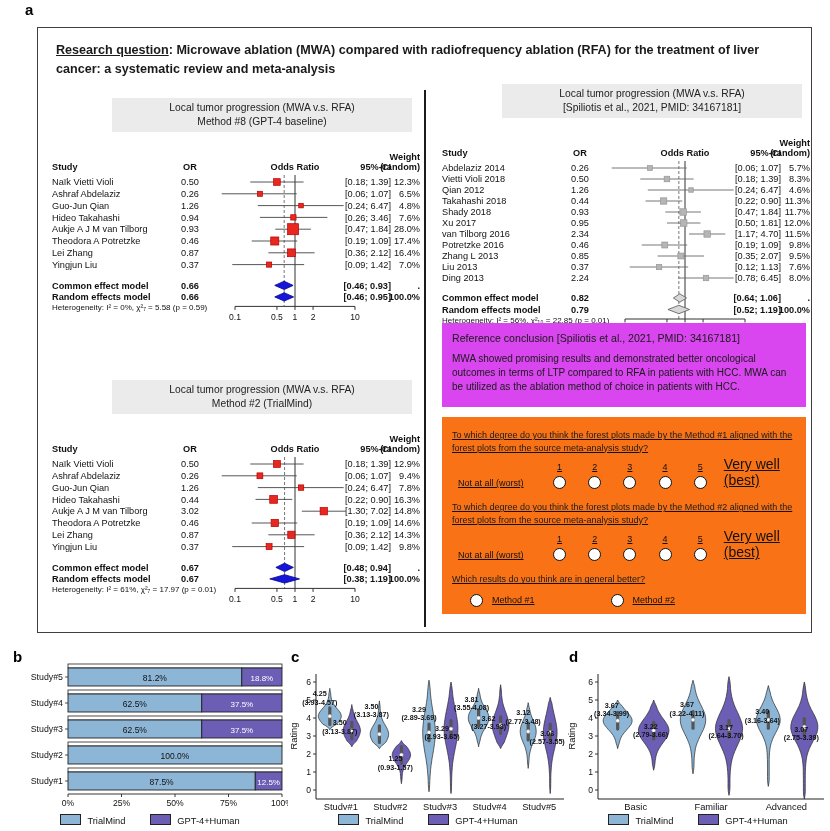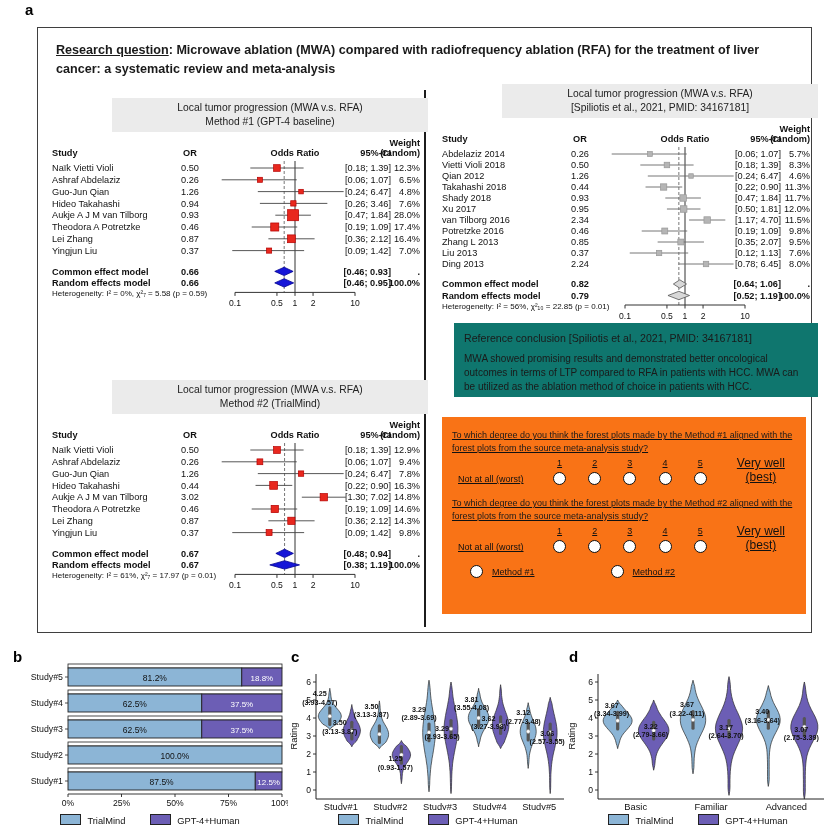--- a/index.html
+++ b/index.html
@@ -4,30 +4,30 @@
 <style>
   html,body{margin:0;padding:0;background:#fff;width:830px;height:831px;overflow:hidden;
     font-family:"Liberation Sans","DejaVu Sans",sans-serif;color:#111;}
   .abs{position:absolute;}
   .panel-label{position:absolute;font-weight:bold;font-size:15px;color:#000;}
   #panelA{position:absolute;left:37px;top:27px;width:773px;height:604px;border:1.7px solid #3f3f3f;background:#fff;}
   .rq{position:absolute;left:18px;top:13px;width:725px;font-size:12.6px;line-height:1.5;color:#1a1a1a;font-weight:bold;}
   .rq .u{text-decoration:underline;}
   .divider{position:absolute;left:386px;top:62px;width:1.5px;height:537px;background:#1c1c1c;}
   .fp{position:absolute;width:376px;}
-  .fp-title{margin:0 0 5px 62px;width:292px;background:#ebebeb;text-align:center;
-    font-size:10.3px;line-height:1.35;padding:3px 12px;color:#222;}
-  .refbox{position:absolute;left:416px;top:295px;width:344px;background:#0f766e;padding:9px 10px 2px 10px;}
+  .fp-title{margin:0 0 19px 62px;width:292px;background:#ebebeb;text-align:center;
+    font-size:10.3px;line-height:1.35;padding:3px 4px;color:#222;}
+  .refbox{position:absolute;left:404px;top:295px;width:344px;background:#d946ef;padding:9px 10px 12px 10px;}
   .ref-title{font-size:10.6px;margin-bottom:8px;color:#1a1a1a;}
   .ref-body{font-size:10px;line-height:1.42;color:#1a1a1a;}
   .survey{position:absolute;left:404px;top:389px;width:348px;height:181px;background:#f97316;padding:10px 8px 6px 8px;text-decoration:underline;}
   .sq{font-size:9px;line-height:1.4;color:#1a1a1a;margin:2px 2px 2px 2px;}
   .scale-row{display:flex;align-items:flex-end;margin:2px 0 12px 0;}
   .scale-left{width:86px;font-size:9px;padding-bottom:1px;margin-left:8px;}
-  .scale-right{width:76px;font-size:12px;padding-bottom:1px;text-align:center;margin-left:6px;}
+  .scale-right{width:76px;font-size:14px;padding-bottom:1px;text-align:left;margin-left:6px;}
   .scale-cell{width:36px;display:flex;flex-direction:column;align-items:center;}
   .scale-num{font-size:9px;margin-bottom:4px;}
   .radio{width:11px;height:11px;border:1.6px solid #111;border-radius:50%;background:#fff;}
   .opt-row{display:flex;gap:76px;margin:8px 0 0 6px;align-items:center;padding-left:14px;}
   .opt{display:flex;align-items:center;gap:9px;font-size:9px;}
   .legend{display:flex;justify-content:center;gap:25px;align-items:center;font-size:9.3px;}
   .sw{display:inline-block;width:19px;height:9px;border:1px solid #222;margin-right:6px;vertical-align:-1px;}
   svg text{fill:#111;}
 </style>
 </head>
@@ -38,21 +38,21 @@
 <div id="panelA">
   <div class="rq">
     <span class="u">Research question</span><span>: Microwave ablation (MWA) compared with radiofrequency ablation (RFA) for the treatment of liver cancer: a systematic review and meta-analysis</span>
   </div>
 
   <div class="divider"></div>
 
   <div class="fp" style="left:12px;top:70px;">
     <div class="fp-title">
       <div>Local tumor progression (MWA v.s. RFA)</div>
-      <div>Method #1 (GPT-4 baseline)</div>
+      <div>Method #8 (GPT-4 baseline)</div>
     </div>
     <svg id="fp1svg" width="376" height="176">
         <text x="370" y="9" text-anchor="end" font-size="9.2px" font-weight="bold">Weight</text>
         <text x="2" y="19" font-size="9.2px" font-weight="bold">Study</text>
         <text x="140" y="19" text-anchor="middle" font-size="9.2px" font-weight="bold">OR</text>
         <text x="245" y="19" text-anchor="middle" font-size="9.2px" font-weight="bold">Odds Ratio</text>
         <text x="341" y="19" text-anchor="end" font-size="9.2px" font-weight="bold">95%-CI</text>
         <text x="370" y="19" text-anchor="end" font-size="9.2px" font-weight="bold">(random)</text>
         <line x1="245" y1="24" x2="245" y2="155.4" stroke="#333" stroke-width="1"></line>
         <line x1="234.1726361325121" y1="24" x2="234.1726361325121" y2="155.4" stroke="#777" stroke-width="1" stroke-dasharray="3,2"></line>
@@ -370,20 +370,21 @@
         <div class="scale-cell">
           <div class="scale-num">4</div>
           <div class="radio"></div>
         </div>
         <div class="scale-cell">
           <div class="scale-num">5</div>
           <div class="radio"></div>
         </div>
         <span class="scale-right">Very well (best)</span>
       </div>
+      <div class="sq" style="margin-top: 6px;">Which results do you think are in general better?</div>
       <div class="opt-row">
         <div class="opt">
           <div class="radio"></div>
           <span>Method #1</span>
         </div>
         <div class="opt">
           <div class="radio"></div>
           <span>Method #2</span>
         </div>
       </div>

